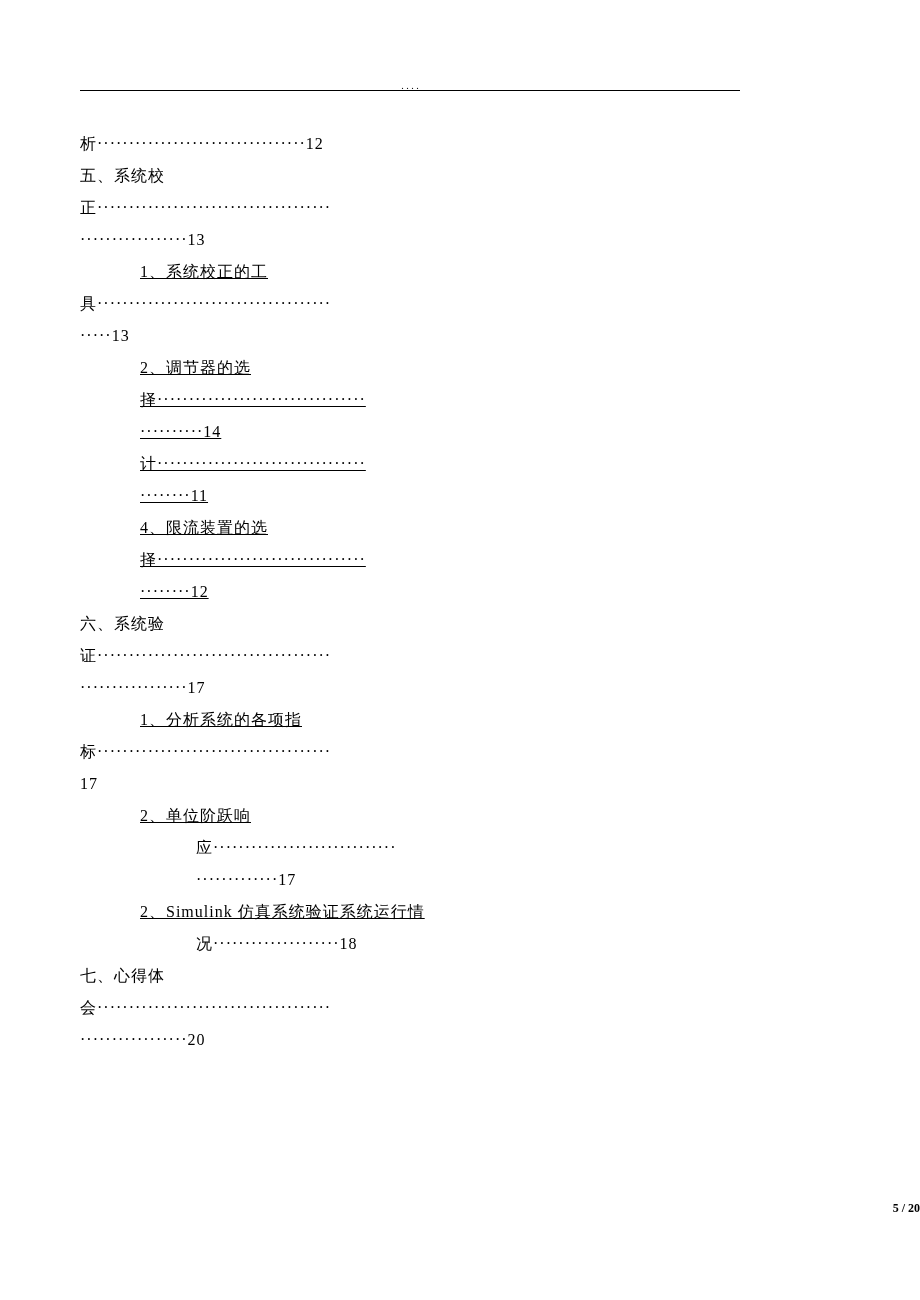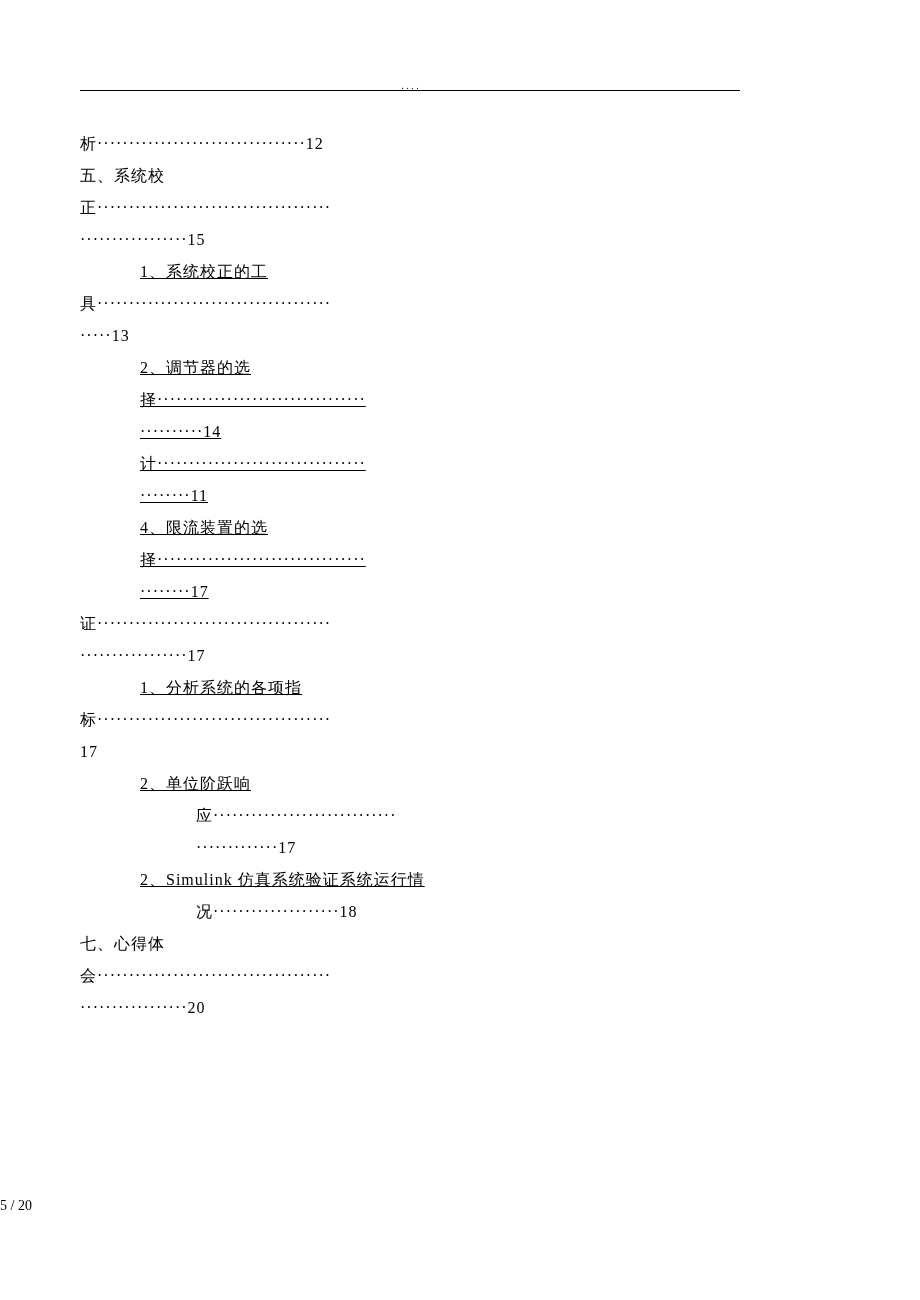--- a/index.html
+++ b/index.html
@@ -49,48 +49,50 @@
   .line {
     white-space: nowrap;
   }
   .indent1 { padding-left: 60px; text-decoration: underline; }
   .indent2 { padding-left: 116px; }
   .footer {
     position: absolute;
     bottom: 80px;
     left: 0;
     right: 0;
-    text-align: left;
-    font-size: 14px;
+    text-align: right;
+    font-size: 12px;
     letter-spacing: 0;
+    font-weight: bold;
   }
 </style>
 </head>
 <body>
 
 <div class="page">
   <div class="header-dots">.                .                       .            .</div>
   <div class="header-rule"></div>
 
   <div class="content" id="content">
       <div class="line ">析·································12</div>
       <div class="line ">五、系统校</div>
       <div class="line ">正·····································</div>
-      <div class="line ">·················15</div>
+      <div class="line ">·················13</div>
       <div class="line indent1">1、系统校正的工</div>
       <div class="line ">具·····································</div>
       <div class="line ">·····13</div>
       <div class="line indent1">2、调节器的选</div>
       <div class="line indent1">择·································</div>
       <div class="line indent1">··········14</div>
       <div class="line indent1">计·································</div>
       <div class="line indent1">········11</div>
       <div class="line indent1">4、限流装置的选</div>
       <div class="line indent1">择·································</div>
-      <div class="line indent1">········17</div>
+      <div class="line indent1">········12</div>
+      <div class="line ">六、系统验</div>
       <div class="line ">证·····································</div>
       <div class="line ">·················17</div>
       <div class="line indent1">1、分析系统的各项指</div>
       <div class="line ">标·····································</div>
       <div class="line ">17</div>
       <div class="line indent1">2、单位阶跃响</div>
       <div class="line indent2">应·····························</div>
       <div class="line indent2">·············17</div>
       <div class="line indent1">2、Simulink 仿真系统验证系统运行情</div>
       <div class="line indent2">况····················18</div>

